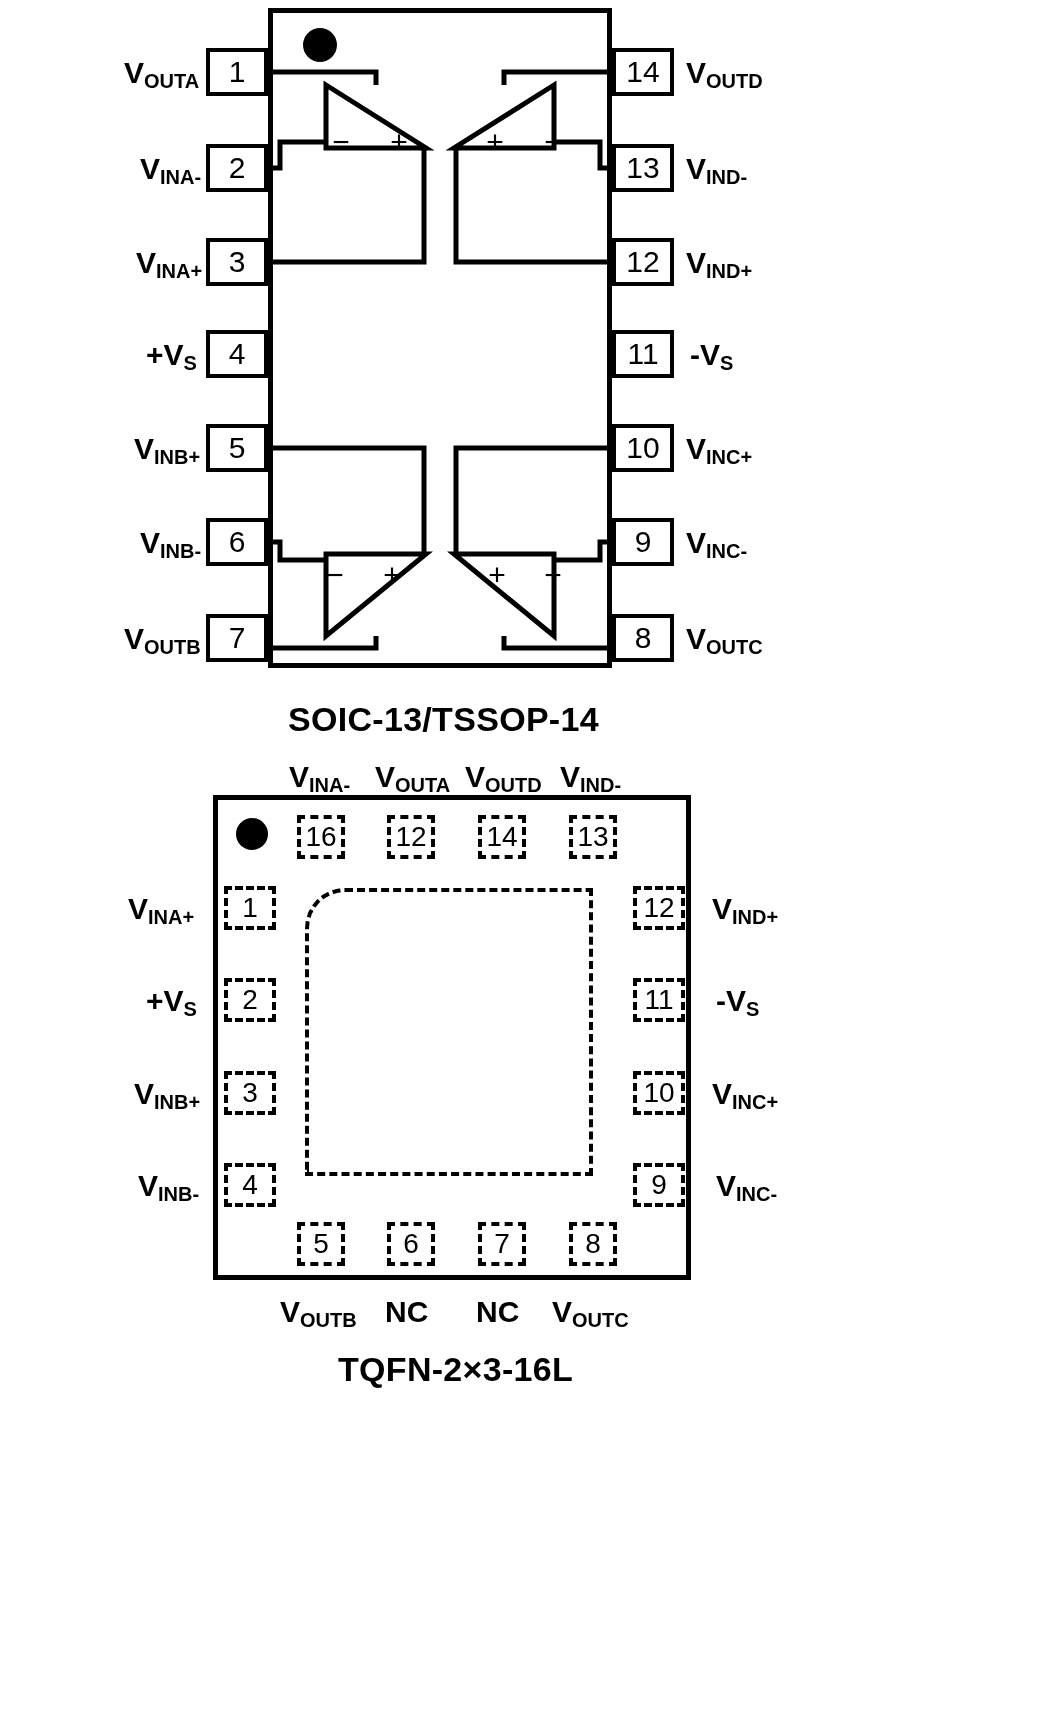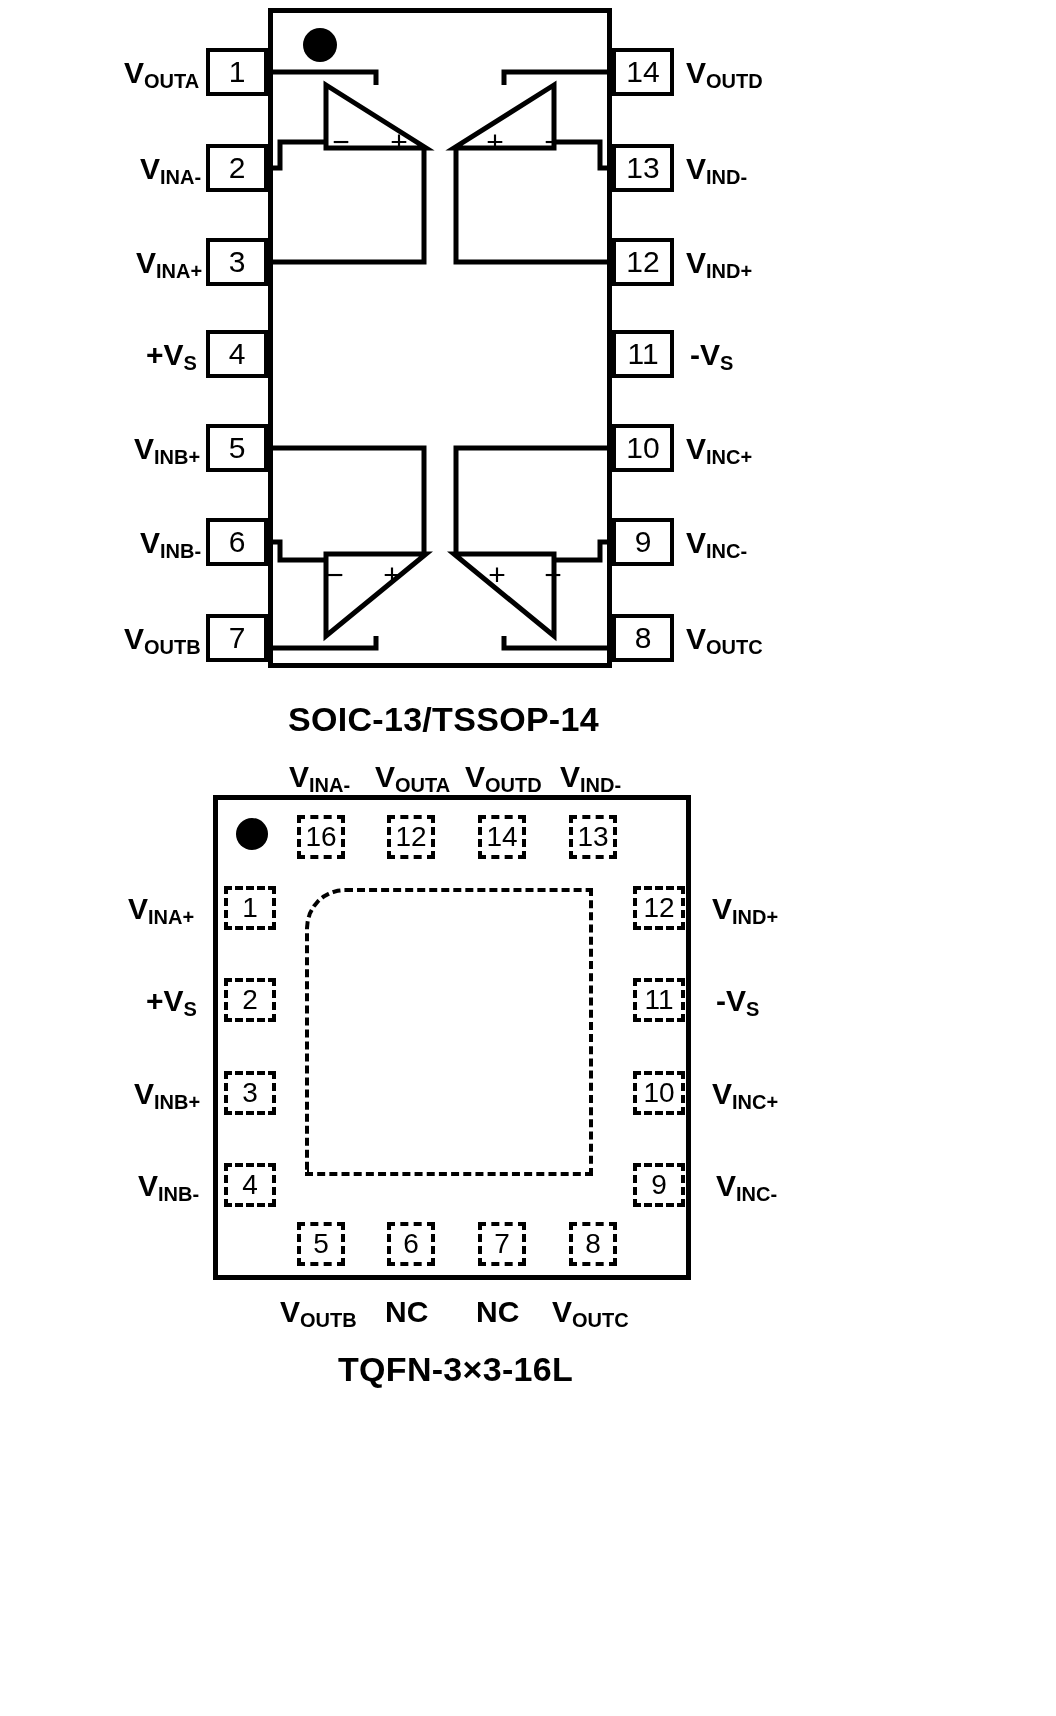--- a/index.html
+++ b/index.html
@@ -257,14 +257,14 @@
   <div class="qpin qpin-h" style="left:297px; top:1222px;">5</div>
   <div class="qpin qpin-h" style="left:387px; top:1222px;">6</div>
   <div class="qpin qpin-h" style="left:478px; top:1222px;">7</div>
   <div class="qpin qpin-h" style="left:569px; top:1222px;">8</div>
 
   <div class="lbl" style="left:280px; top:1297px;"><span>V</span><span class="sub">OUTB</span></div>
   <div class="lbl" style="left:385px; top:1297px;"><span>NC</span><span class="sub"></span></div>
   <div class="lbl" style="left:476px; top:1297px;"><span>NC</span><span class="sub"></span></div>
   <div class="lbl" style="left:552px; top:1297px;"><span>V</span><span class="sub">OUTC</span></div>
 
-  <div class="caption" style="left:338px; top:1350px;">TQFN-3×3-16L</div>
+  <div class="caption" style="left:338px; top:1350px;">TQFN-2×3-16L</div>
 </div>
 
 </body></html>

